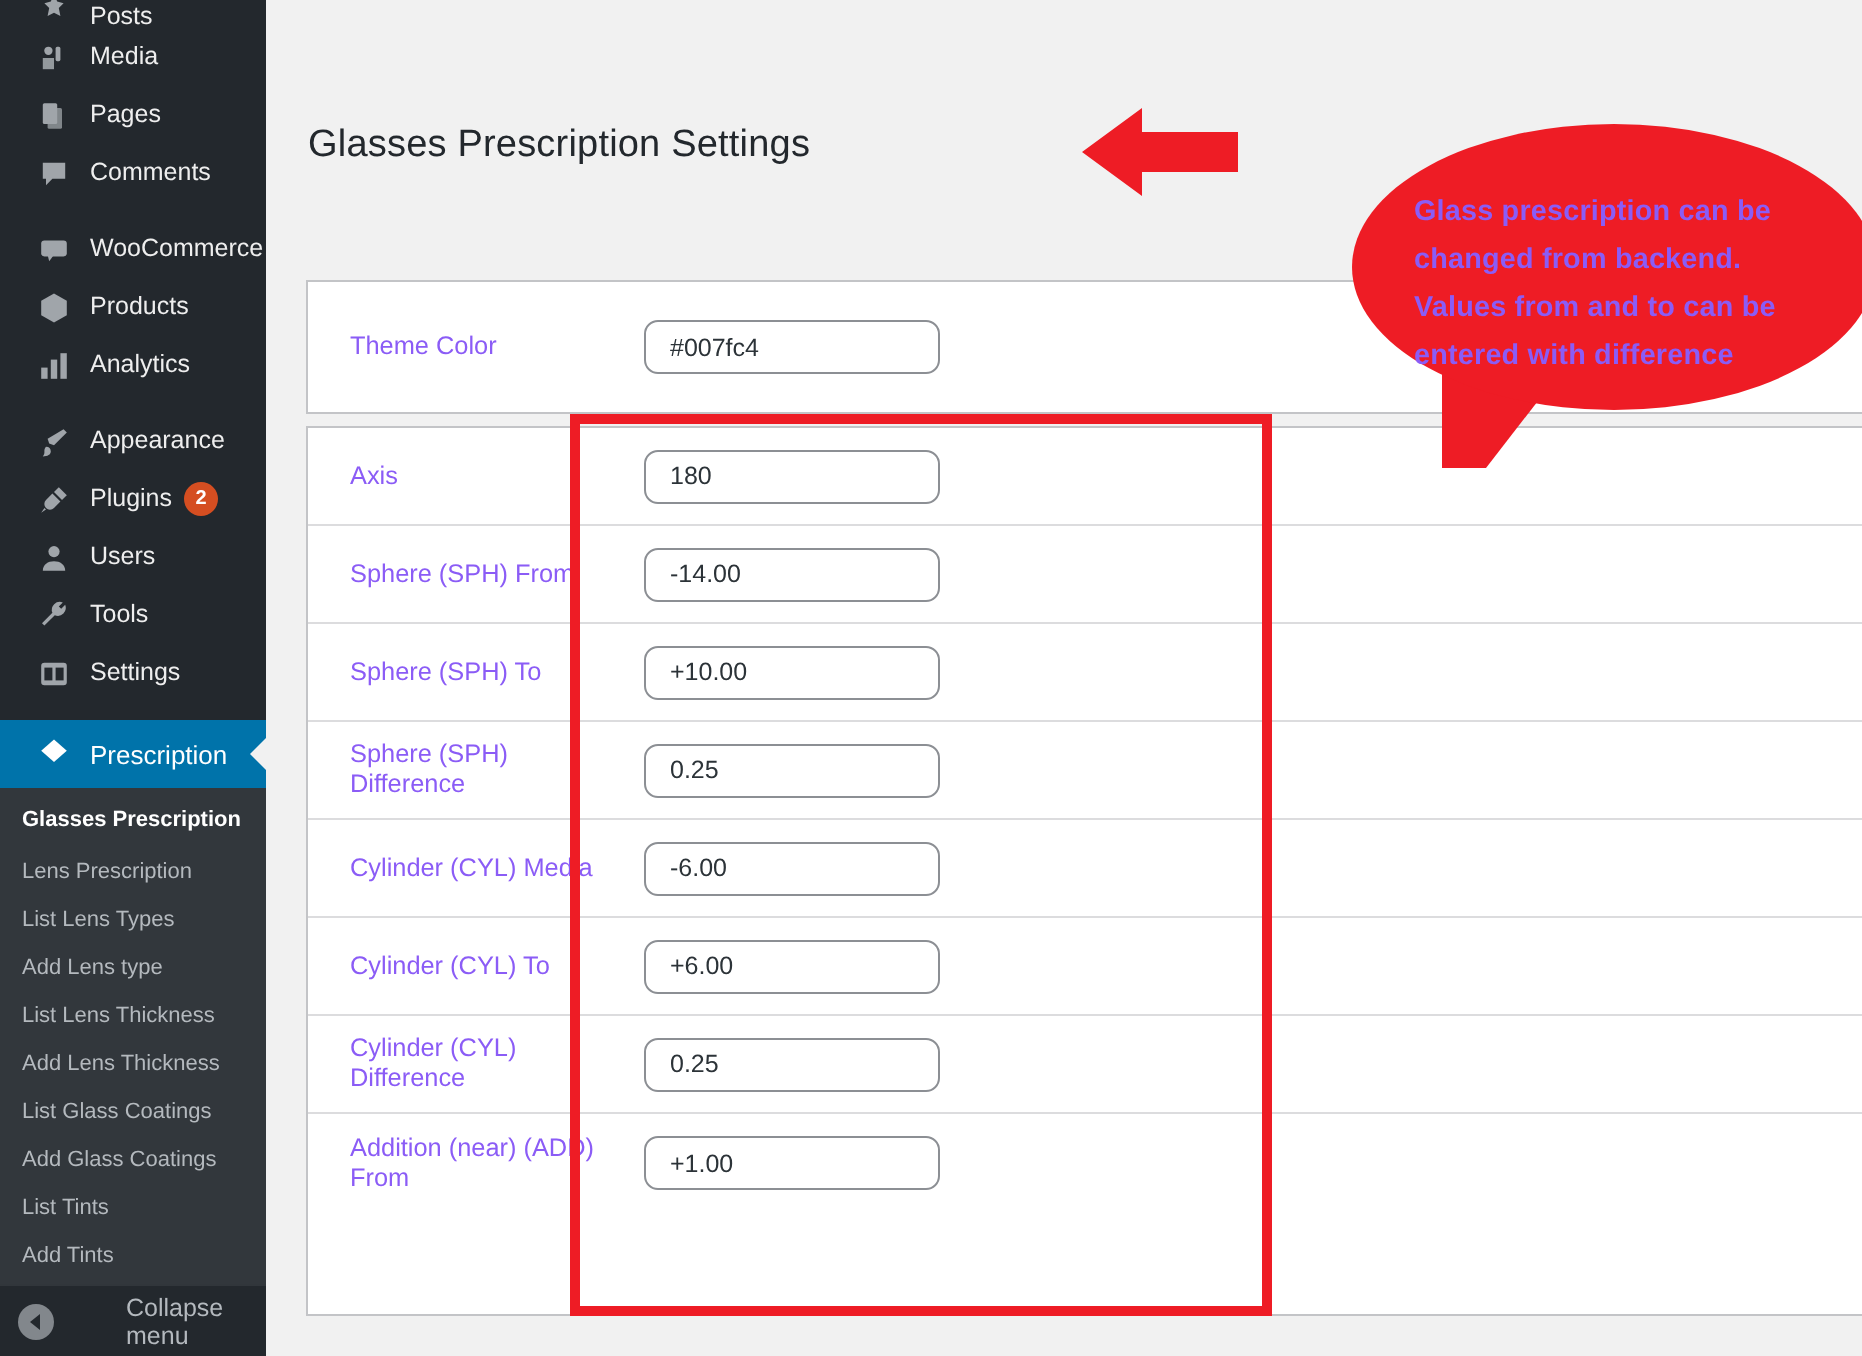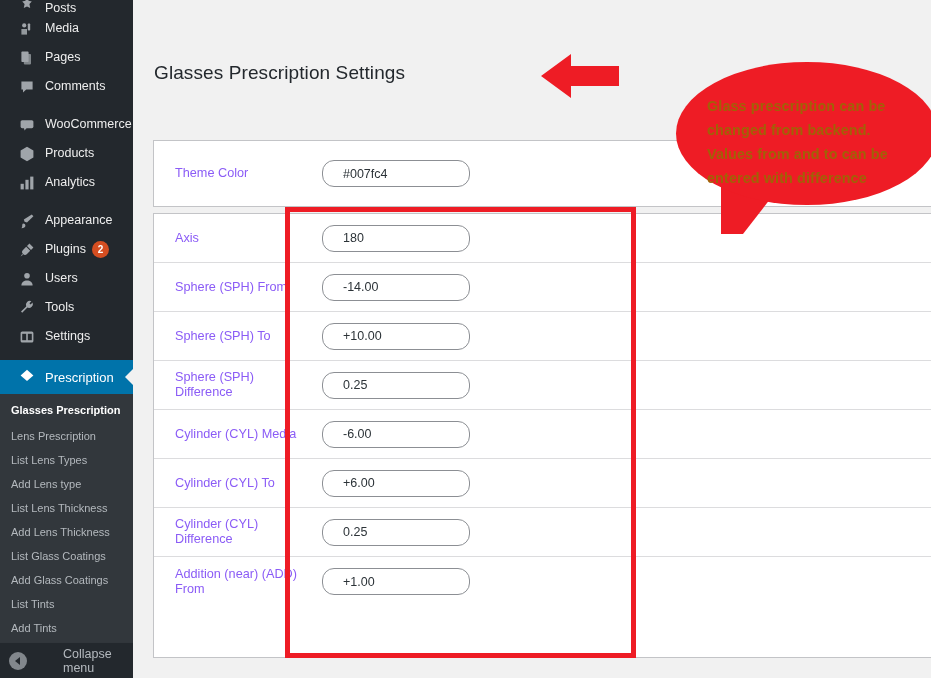--- a/index.html
+++ b/index.html
@@ -147,26 +147,26 @@
     width: 140px;
     font-size: 12.7px;
     color: #8b5cf6;
     line-height: 15px;
   }
   .field-input {
     position: absolute;
     left: 168px;
     width: 148px; height: 27px;
     border: 1px solid #8c8f94;
-    border-radius: 12px;
+    border-radius: 7px;
     background: #fff;
     color: #2c3338;
     font-family: "Liberation Sans", sans-serif;
     font-size: 12.5px;
-    padding: 0 20px;
+    padding: 0 12px;
     outline: none;
   }
 
   
   #red-rect {
     position: absolute;
     left: 152px; top: 207px;
     width: 351px; height: 451px;
     border: 5px solid #ee1c25;
     pointer-events: none;
@@ -192,21 +192,21 @@
     left: 45px; top: 110px;
     width: 0; height: 0;
     border-left: 22px solid #ee1c25;
     border-right: 48px solid transparent;
     border-top: 62px solid #ee1c25;
   }
   #callout .callout-text {
     position: absolute;
     left: 31px; top: 32px;
     width: 212px;
-    color: #a16207;
+    color: #8b5cf6;
     font-size: 14.4px;
     font-weight: bold;
     line-height: 24px;
     white-space: pre-line;
     letter-spacing: .1px;
   }
 </style>
 </head>
 <body>
 

